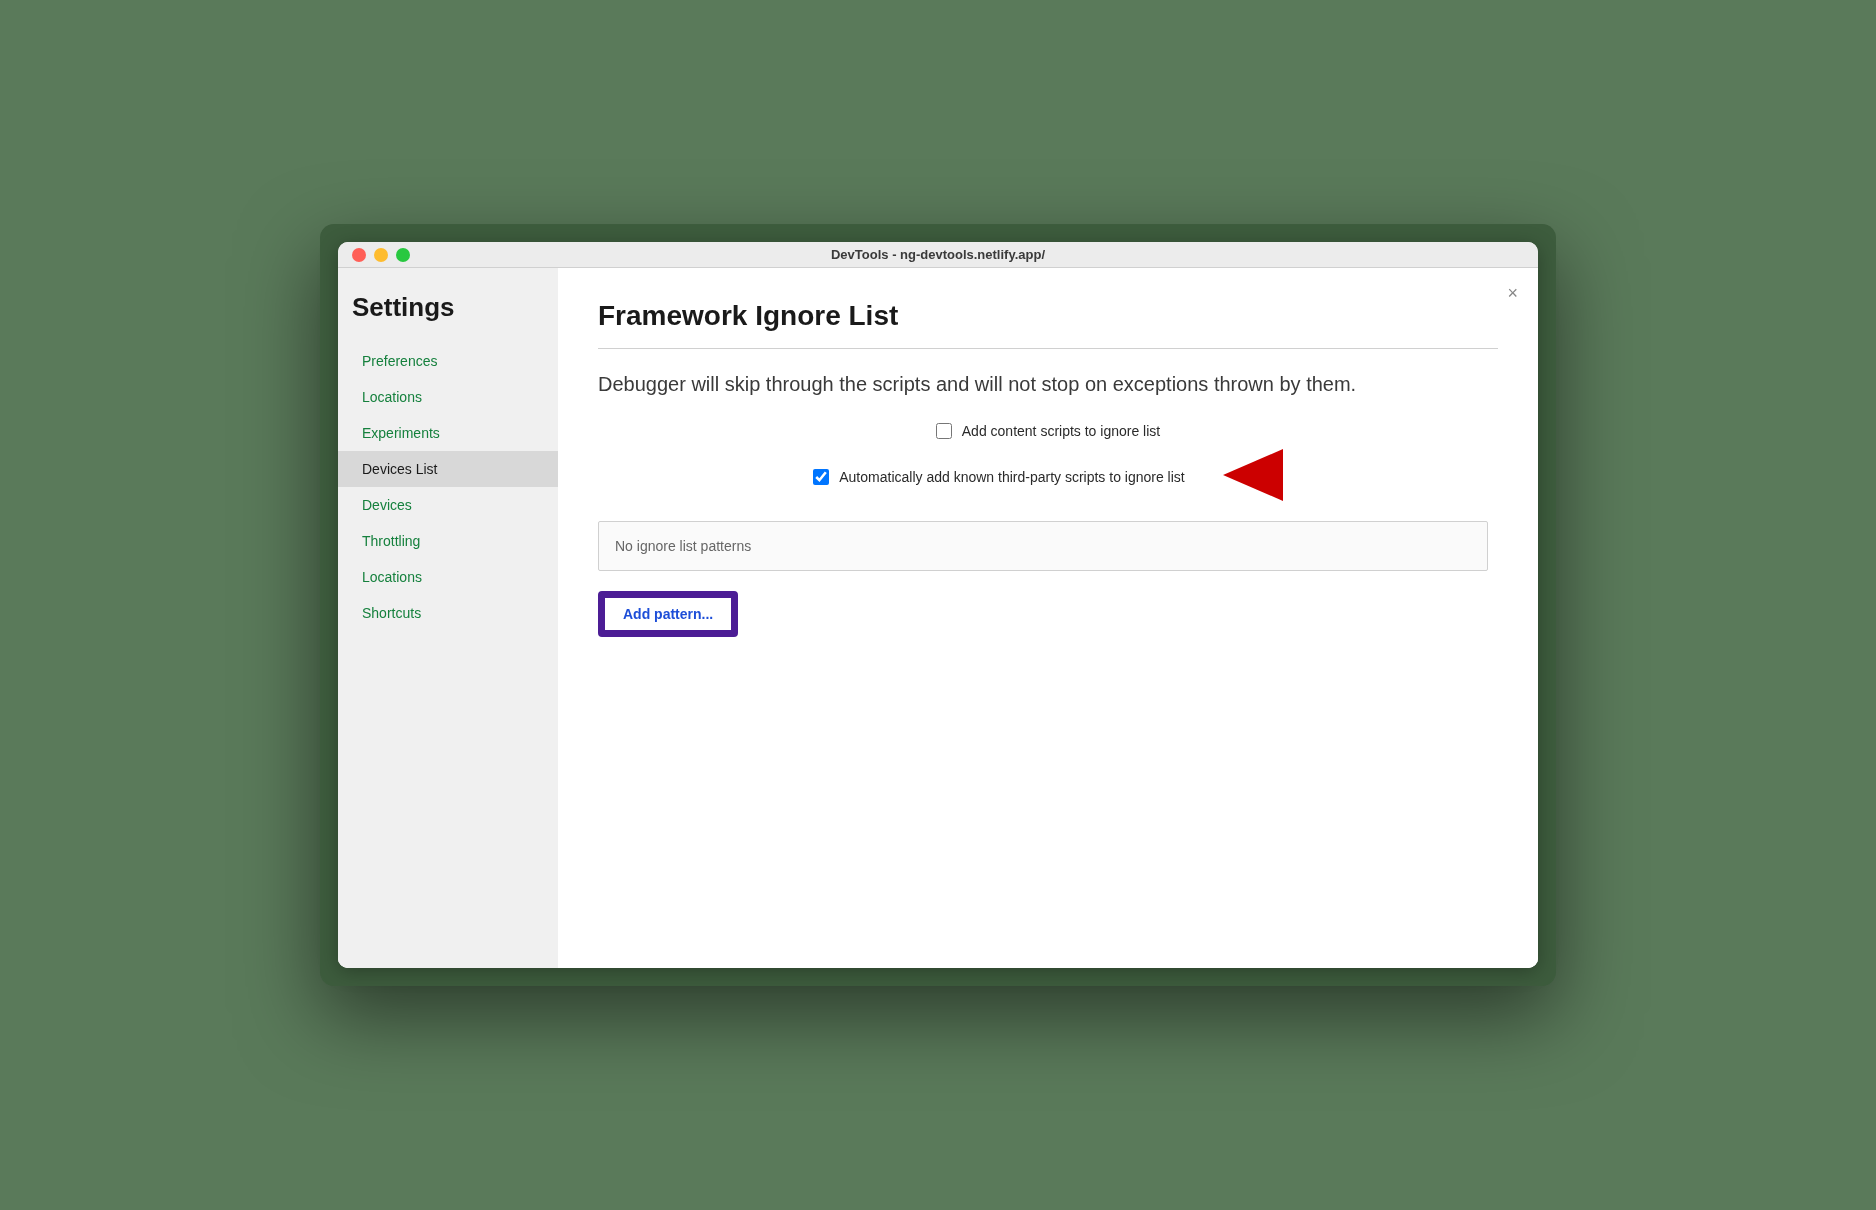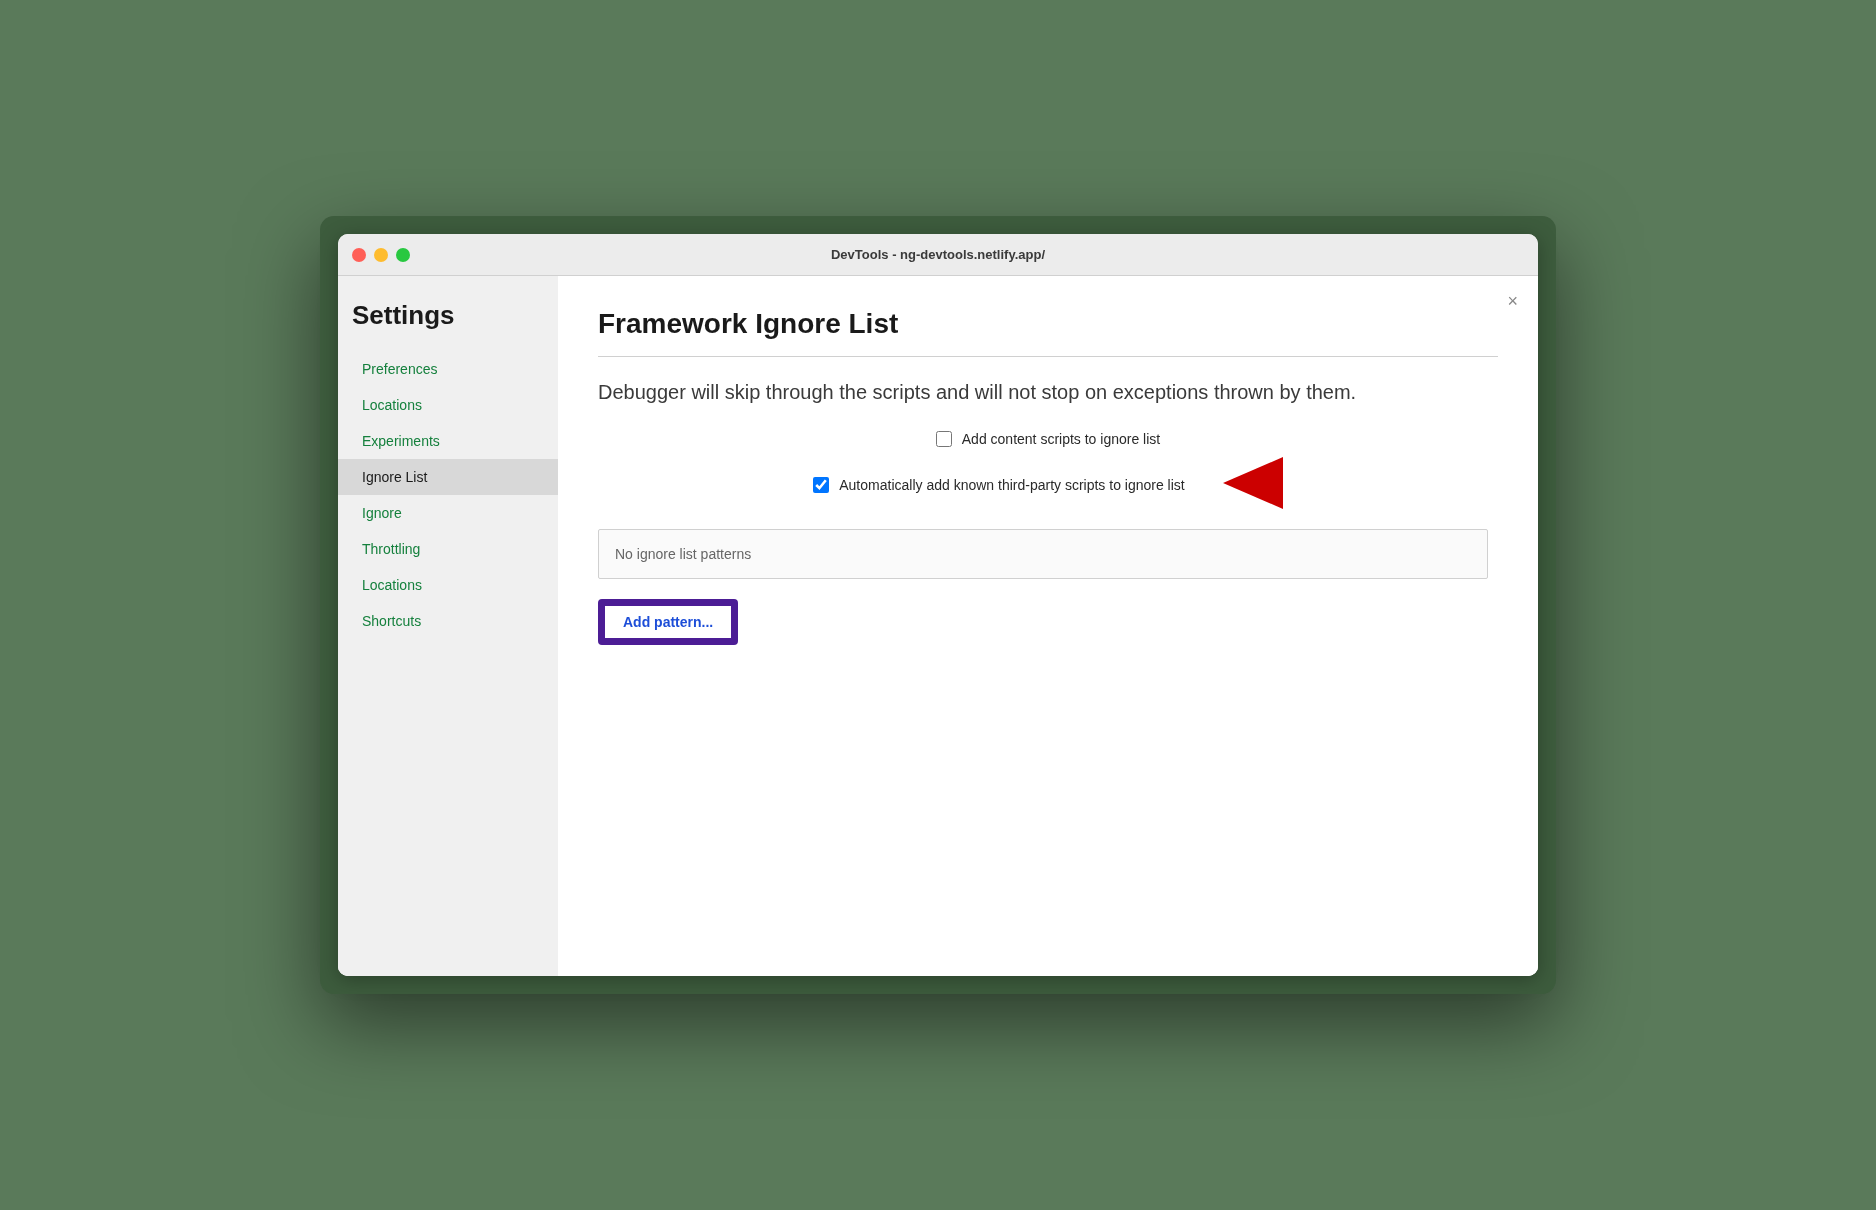--- a/index.html
+++ b/index.html
@@ -27,21 +27,21 @@
     .window {
       width: 1200px;
       background: #f5f5f5;
       border-radius: 10px;
       overflow: hidden;
       box-shadow: 0 4px 20px rgba(0,0,0,0.3);
     }
 
     .title-bar {
       background: #ececec;
-      height: 42px;
+      height: 26px;
       display: flex;
       align-items: center;
       justify-content: center;
       position: relative;
       border-bottom: 1px solid #d0d0d0;
     }
 
     .traffic-lights {
       position: absolute;
       left: 14px;
@@ -211,24 +211,24 @@
         <div class="sidebar-item">
           <span>Preferences</span>
         </div>
         <div class="sidebar-item">
           <span>Locations</span>
         </div>
         <div class="sidebar-item">
           <span>Experiments</span>
         </div>
         <div class="sidebar-item active">
-          <span>Ignore List</span>
-        </div>
-        <div class="sidebar-item">
-          <span>Ignore</span>
+          <span>Devices List</span>
+        </div>
+        <div class="sidebar-item">
+          <span>Devices</span>
         </div>
         <div class="sidebar-item">
           <span>Throttling</span>
         </div>
         <div class="sidebar-item">
           <span>Locations</span>
         </div>
         <div class="sidebar-item">
           <span>Shortcuts</span>
         </div>

